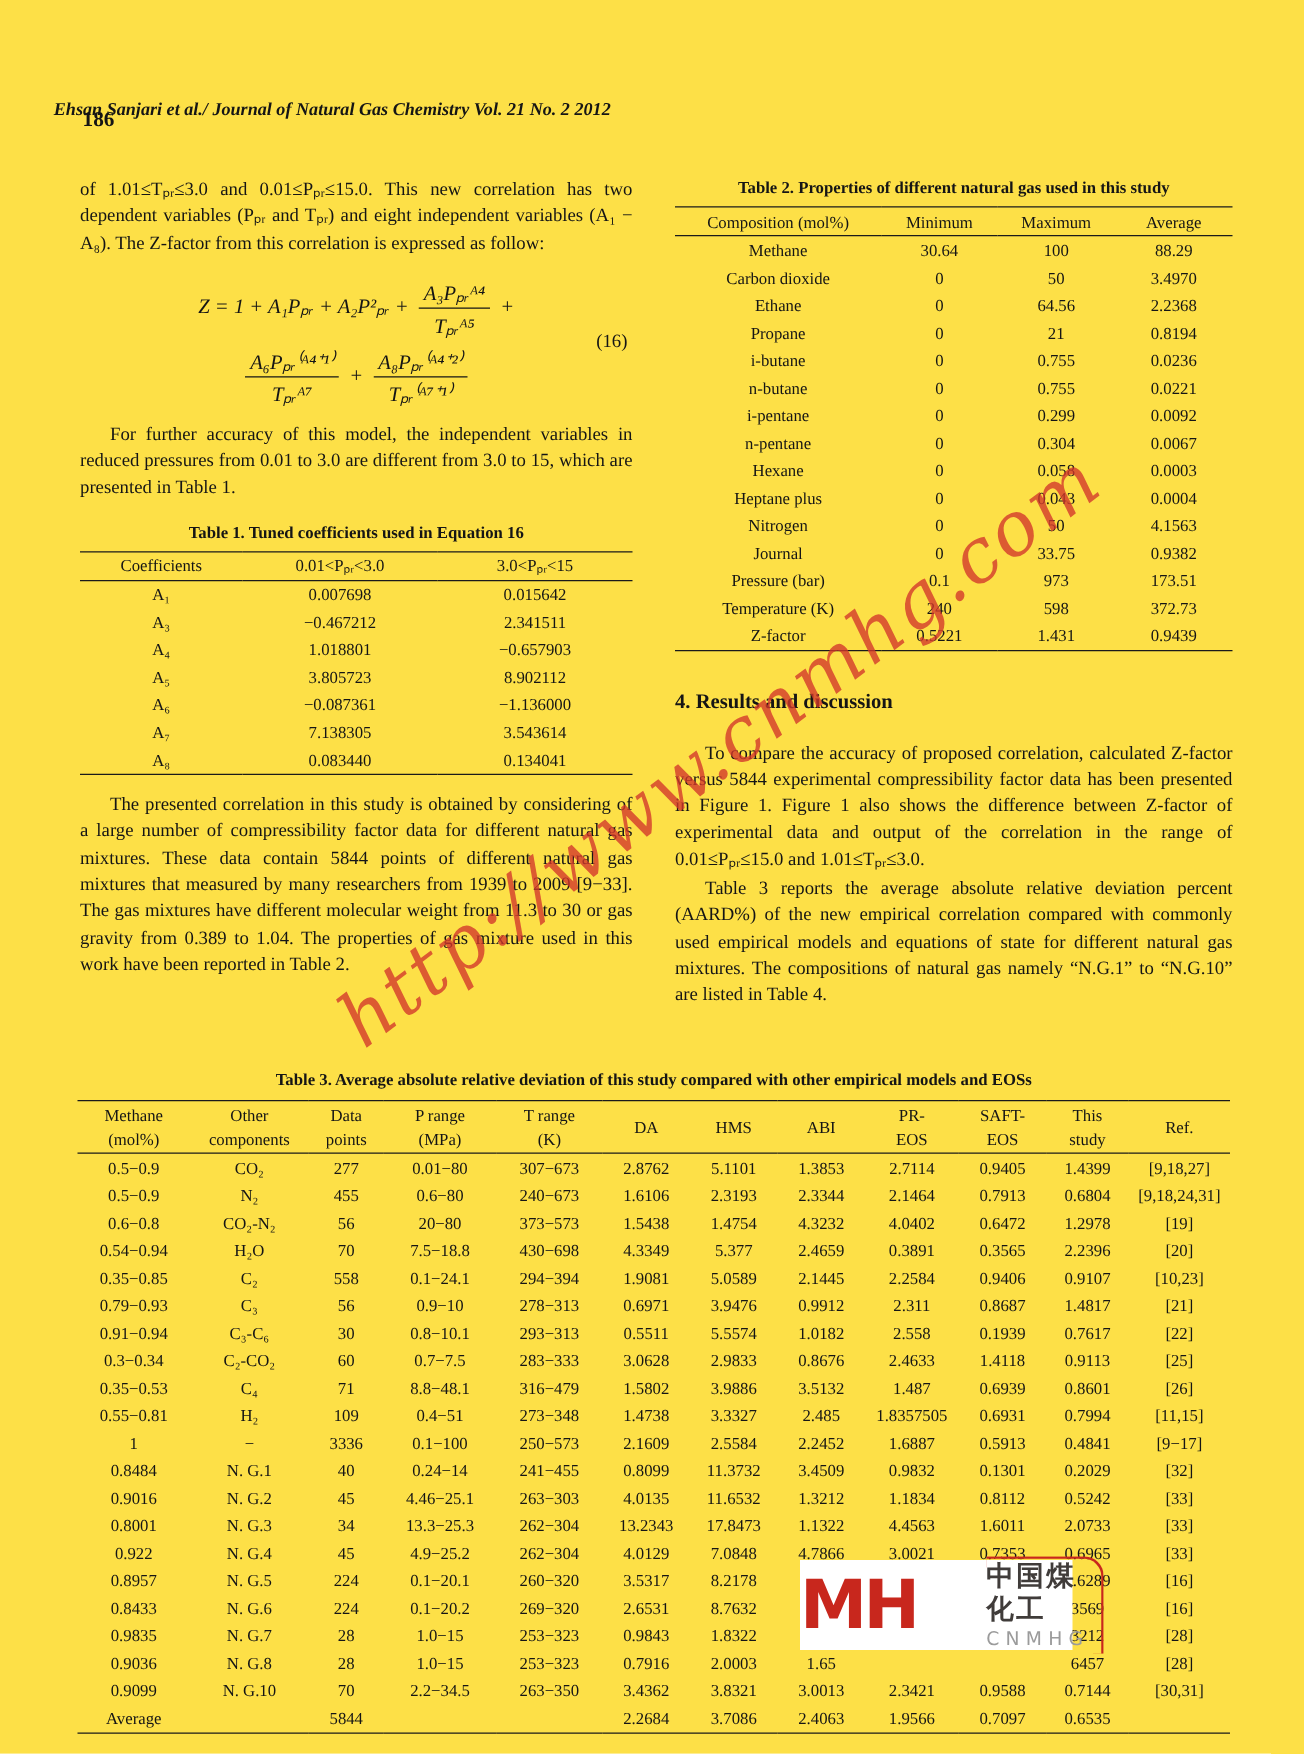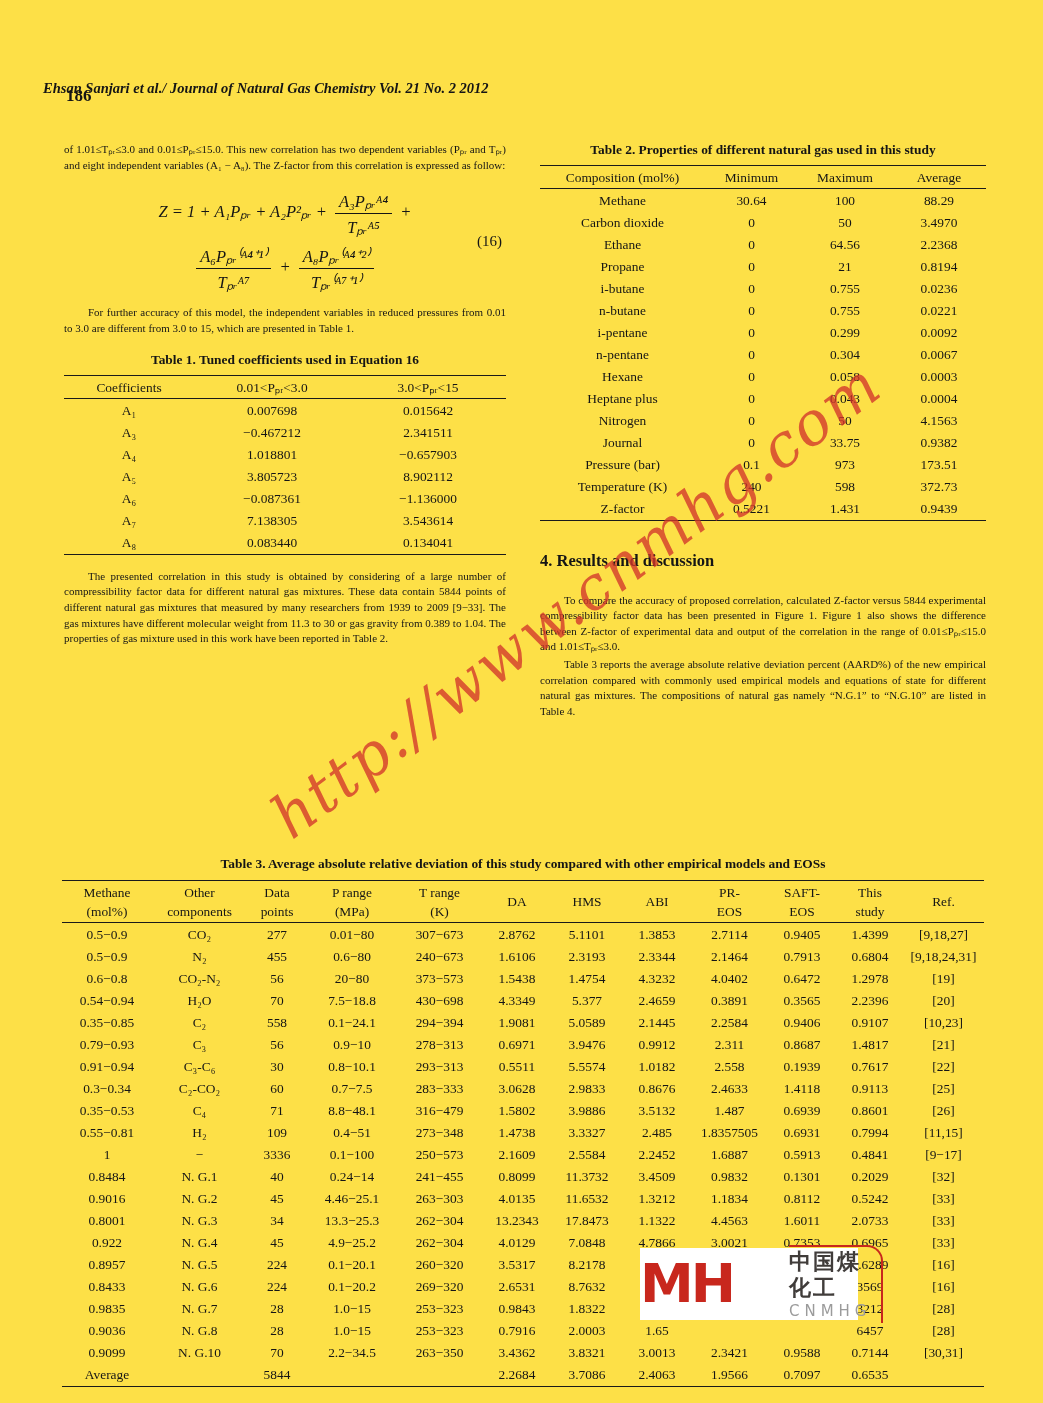--- a/index.html
+++ b/index.html
@@ -11,21 +11,21 @@
   }
   
   .page-number { position:absolute; left:66px; top:86px; font-size:17px; font-weight:bold; }
   .citation { position:absolute; left:0; top:80px; width:100%; 
     font-size:14.5px; font-style:italic; font-weight:bold;margin-left:43px; }
 
   
   .col-left  { position:absolute; left:64px; top:142px; width:442px; }
   .col-right { position:absolute; left:540px; top:142px; width:446px; }
 
-  p.body { font-size:11px; line-height:1.42; text-align:justify; }
+  p.body { font-size:15px; line-height:1.42; text-align:justify; }
   p.indent { text-indent:24px; }
   .mt { margin-top:14px; }
 
   
   .equation { position:relative; margin:16px 0 12px; text-align:center; font-size:16.5px; }
   .eq-it { font-style:italic; }
   .frac { display:inline-block; vertical-align:middle; text-align:center; margin:0 4px; }
   .frac .num { display:block; border-bottom:1.2px solid #151515; padding:0 4px 1px; }
   .frac .den { display:block; padding:1px 4px 0; }
   .eq-line2 { margin-top:6px; }

